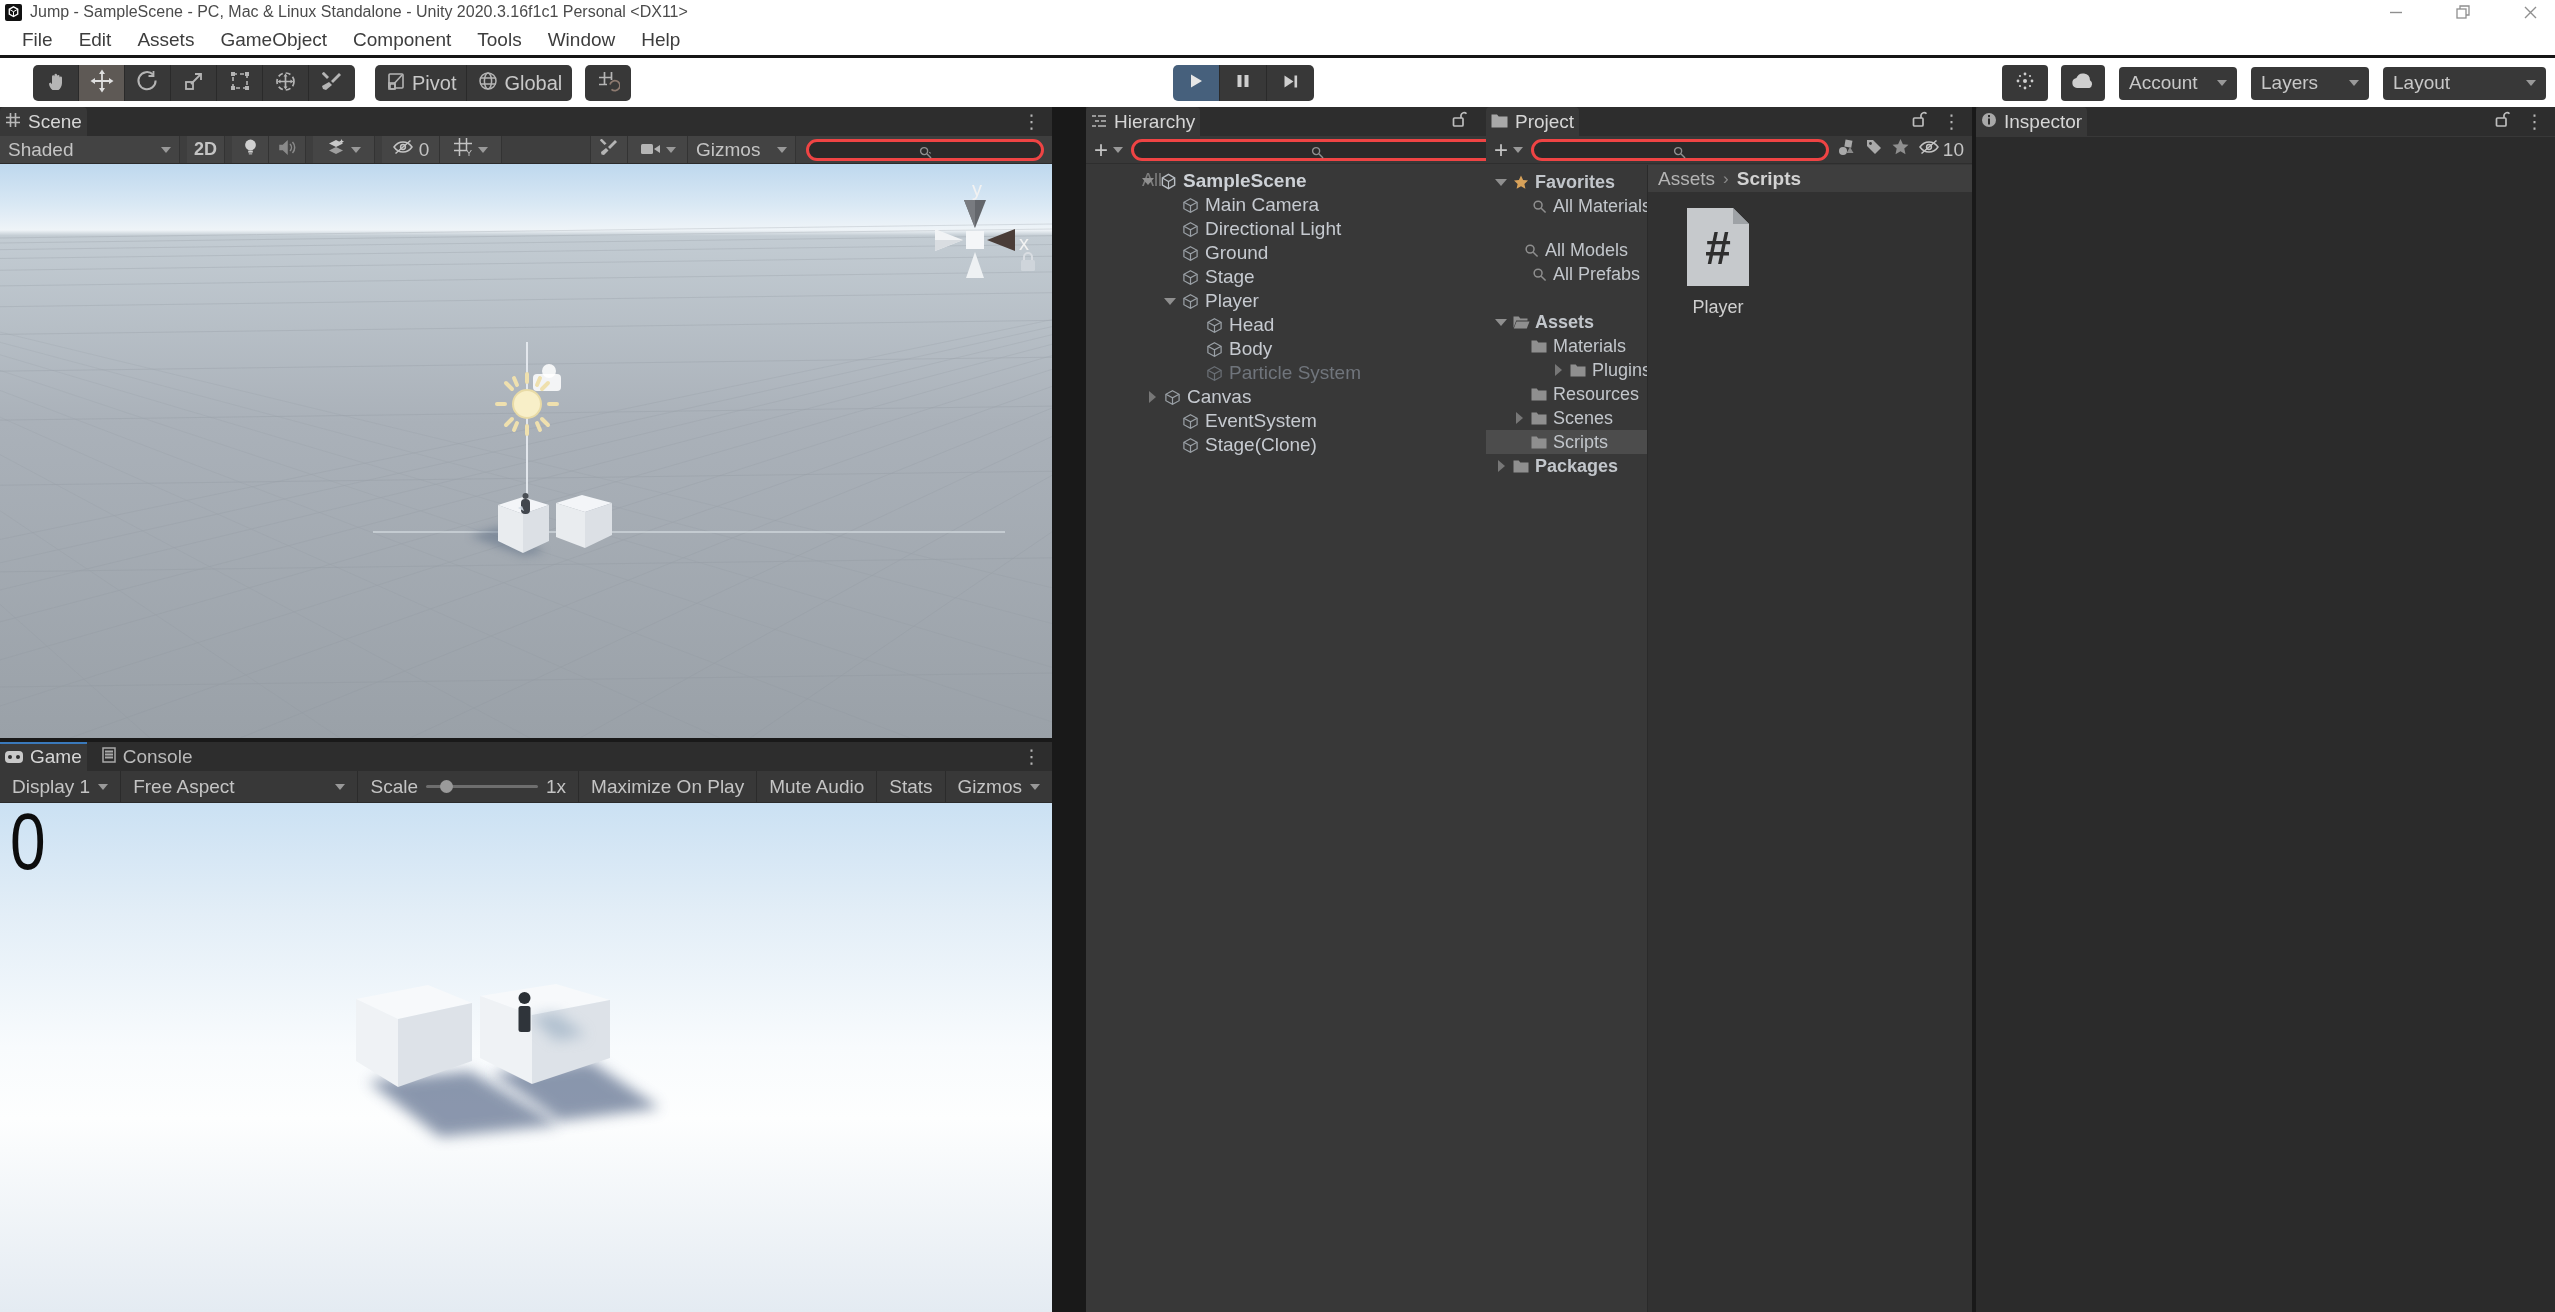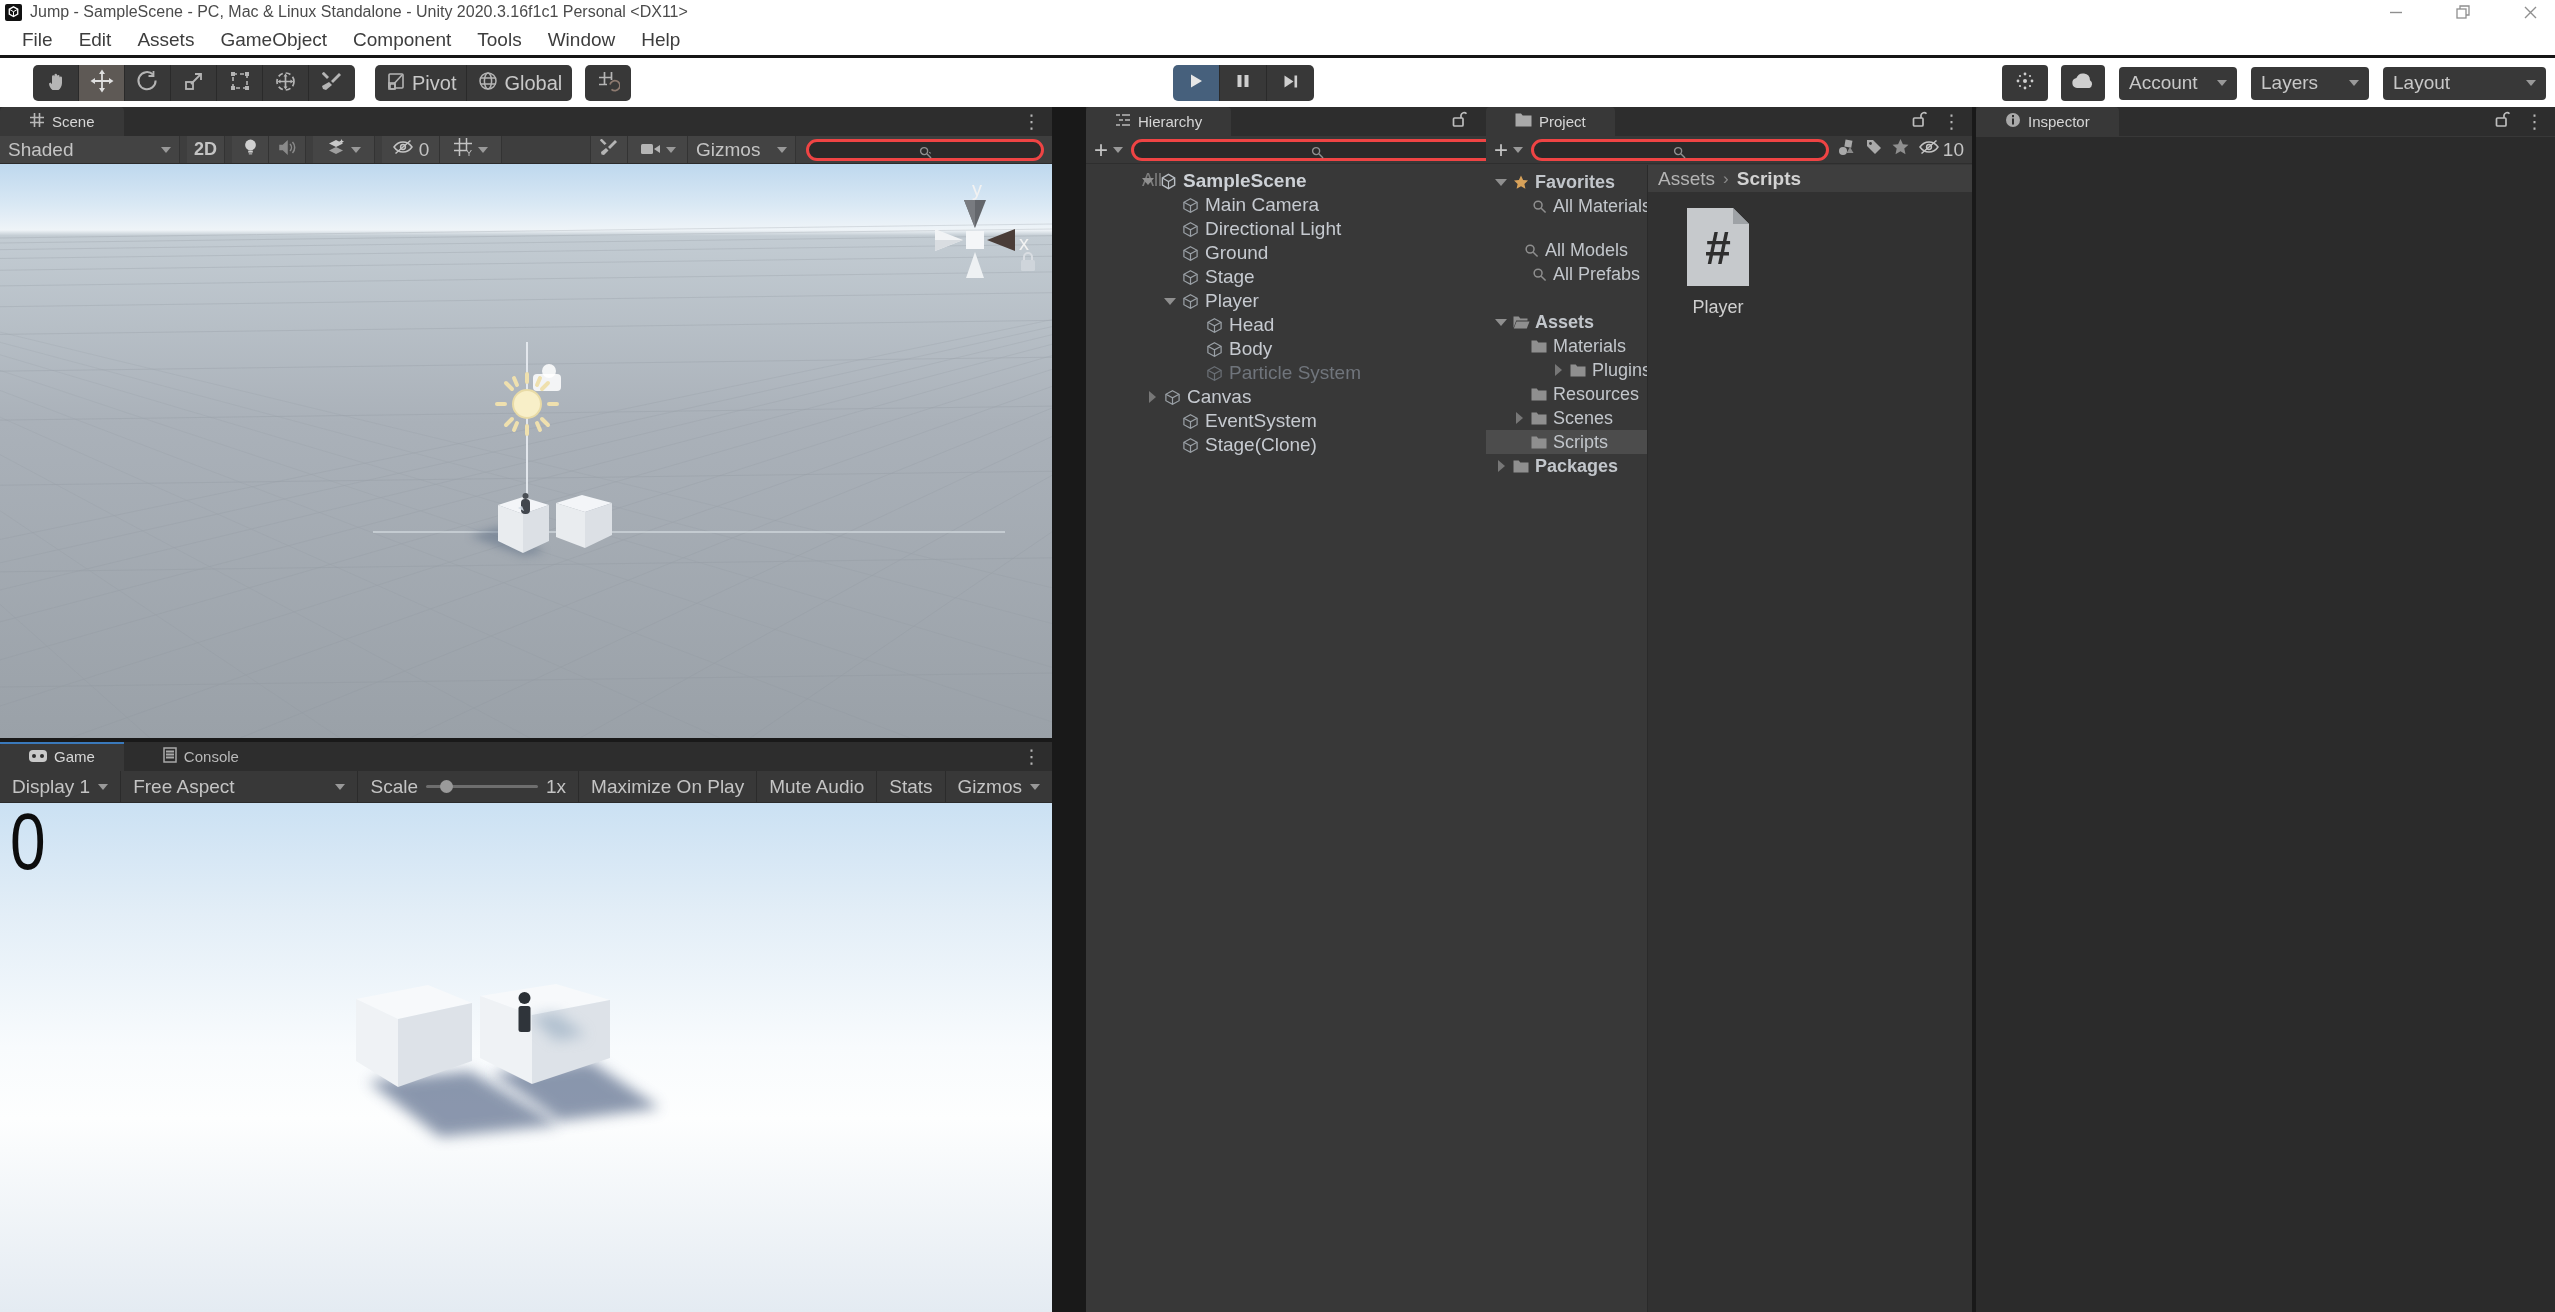--- a/index.html
+++ b/index.html
@@ -27,21 +27,21 @@
   .label-btn { height:36px; background:#383838; display:flex; align-items:center; gap:5px; padding:0 10px; font-size:20px; color:#c8c8c8; border-right:1px solid #2a2a2a; }
   .play-group { position:absolute; left:1173px; top:7px; height:36px; display:flex; border-radius:5px; overflow:hidden; }
   .play-btn { width:47px; height:36px; background:#383838; display:flex; align-items:center; justify-content:center; border-right:1px solid #2a2a2a; }
   .play-btn.active { background:#46607c; }
   .tb-right { position:absolute; right:9px; top:7px; height:36px; display:flex; align-items:center; }
   .dd { height:33px; background:#383838; border-radius:4px; display:flex; align-items:center; padding:0 10px; font-size:19px; color:#c8c8c8; justify-content:space-between; }
 
   
   .panel { position:absolute; background:#383838; }
   .tabs { height:29px; background:#2d2d2d; display:flex; align-items:stretch; }
-  .tab { display:flex; align-items:center; gap:7px; padding:0 29px; font-size:15px; color:#b9b9b9; position:relative; }
+  .tab { display:flex; align-items:center; gap:7px; padding:0 5px; font-size:19px; color:#b9b9b9; position:relative; }
   .tab.active { background:#383838; color:#d6d6d6; border-radius:4px 4px 0 0; }
   .tab.focused:before { content:""; position:absolute; left:0; top:0; right:0; height:2px; background:#3a79bb; }
   .tab-right { margin-left:auto; display:flex; align-items:center; gap:15px; padding-right:11px; }
   .kebab { color:#b5b5b5; font-size:19px; letter-spacing:0; line-height:1; }
 
   .ptoolbar { height:28px; background:#3e3e3e; border-bottom:1px solid #2b2b2b; display:flex; align-items:center; font-size:19px; color:#c4c4c4; }
   .pt-btn { height:100%; display:flex; align-items:center; justify-content:center; gap:5px; background:#454545; border-right:1px solid #333; padding:0 7px; }
   .pt-dd { height:100%; display:flex; align-items:center; background:#434343; border-right:1px solid #333; padding:0 8px; justify-content:space-between; }
   .searchbox { background:#2a2a2a; border:3px solid #ef4444; border-radius:11px; height:22px; display:flex; align-items:center; padding:0 8px; gap:6px;flex-direction:column; }
   .searchbox input { background:transparent; border:none; outline:none; color:#bdbdbd; font-size:18px; width:100%; font-family:"Liberation Sans",sans-serif; }

